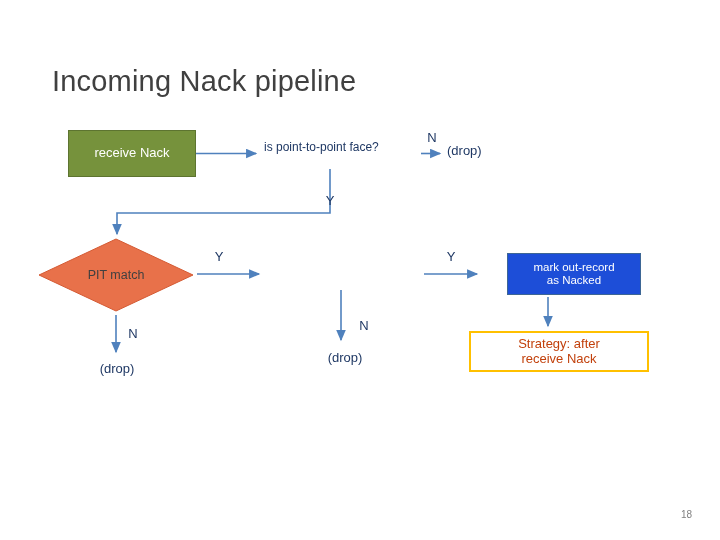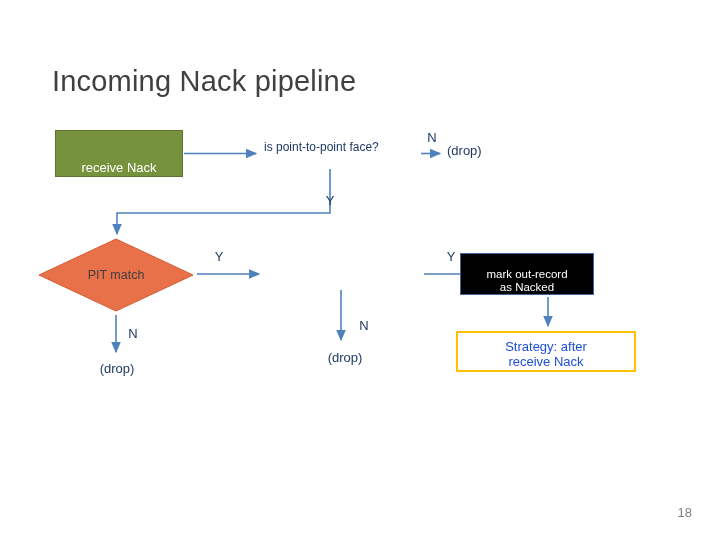--- a/index.html
+++ b/index.html
@@ -29,24 +29,25 @@
     letter-spacing: 0.2px;
     white-space: nowrap;
     margin-top: 43px;
   }
 
   
   .box {
     position: absolute;
     box-sizing: border-box;
     display: flex;
-    align-items: flex-end;
+    align-items: center;
     justify-content: center;
     text-align: center;
     line-height: 1.15;
+    margin-left: 13px;
   }
 
   #receive-nack {
     left: 55px;
     top: 130px;
     width: 128px;
     height: 47px;
     background: #76923C;
     border: 1px solid #5d7430;
     color: #ffffff;
@@ -72,38 +73,38 @@
     width: 100%;
     height: 100%;
     display: flex;
     align-items: center;
     justify-content: center;
     color: #404040;
     font-size: 12.5px;
   }
 
   #mark-out-record {
-    left: 460px;
+    left: 494px;
     top: 253px;
     width: 134px;
     height: 42px;
-    background: #000000;
+    background: #1d4ed8;
     border: 1px solid #3d6695;
     color: #ffffff;
     font-size: 11.5px;
   }
 
   #strategy-box {
     left: 456px;
     top: 331px;
     width: 180px;
     height: 41px;
     background: #ffffff;
     border: 2px solid #FFC000;
-    color: #1d4ed8;
+    color: #c2410c;
     font-size: 13px;
   }
 
   .plain-text {
     position: absolute;
     color: #1f3864;
     line-height: 1.2;
   }
 
   #q-p2p {
@@ -133,21 +134,21 @@
   #lbl-n2 { left: 122px; top: 326px; width: 22px; }
   #lbl-drop2 { left: 82px; top: 361px; width: 70px; font-size: 13px; }
   #lbl-n3 { left: 353px; top: 318px; width: 22px; }
   #lbl-drop3 { left: 310px; top: 350px; width: 70px; font-size: 13px; }
 
   #page-number {
     position: absolute;
     right: 28px;
     bottom: 20px;
     color: #808080;
-    font-size: 13px;
+    font-size: 10px;
   }
 
   svg.arrows {
     position: absolute;
     left: 0;
     top: 0;
     width: 720px;
     height: 540px;
     pointer-events: none;
   }

